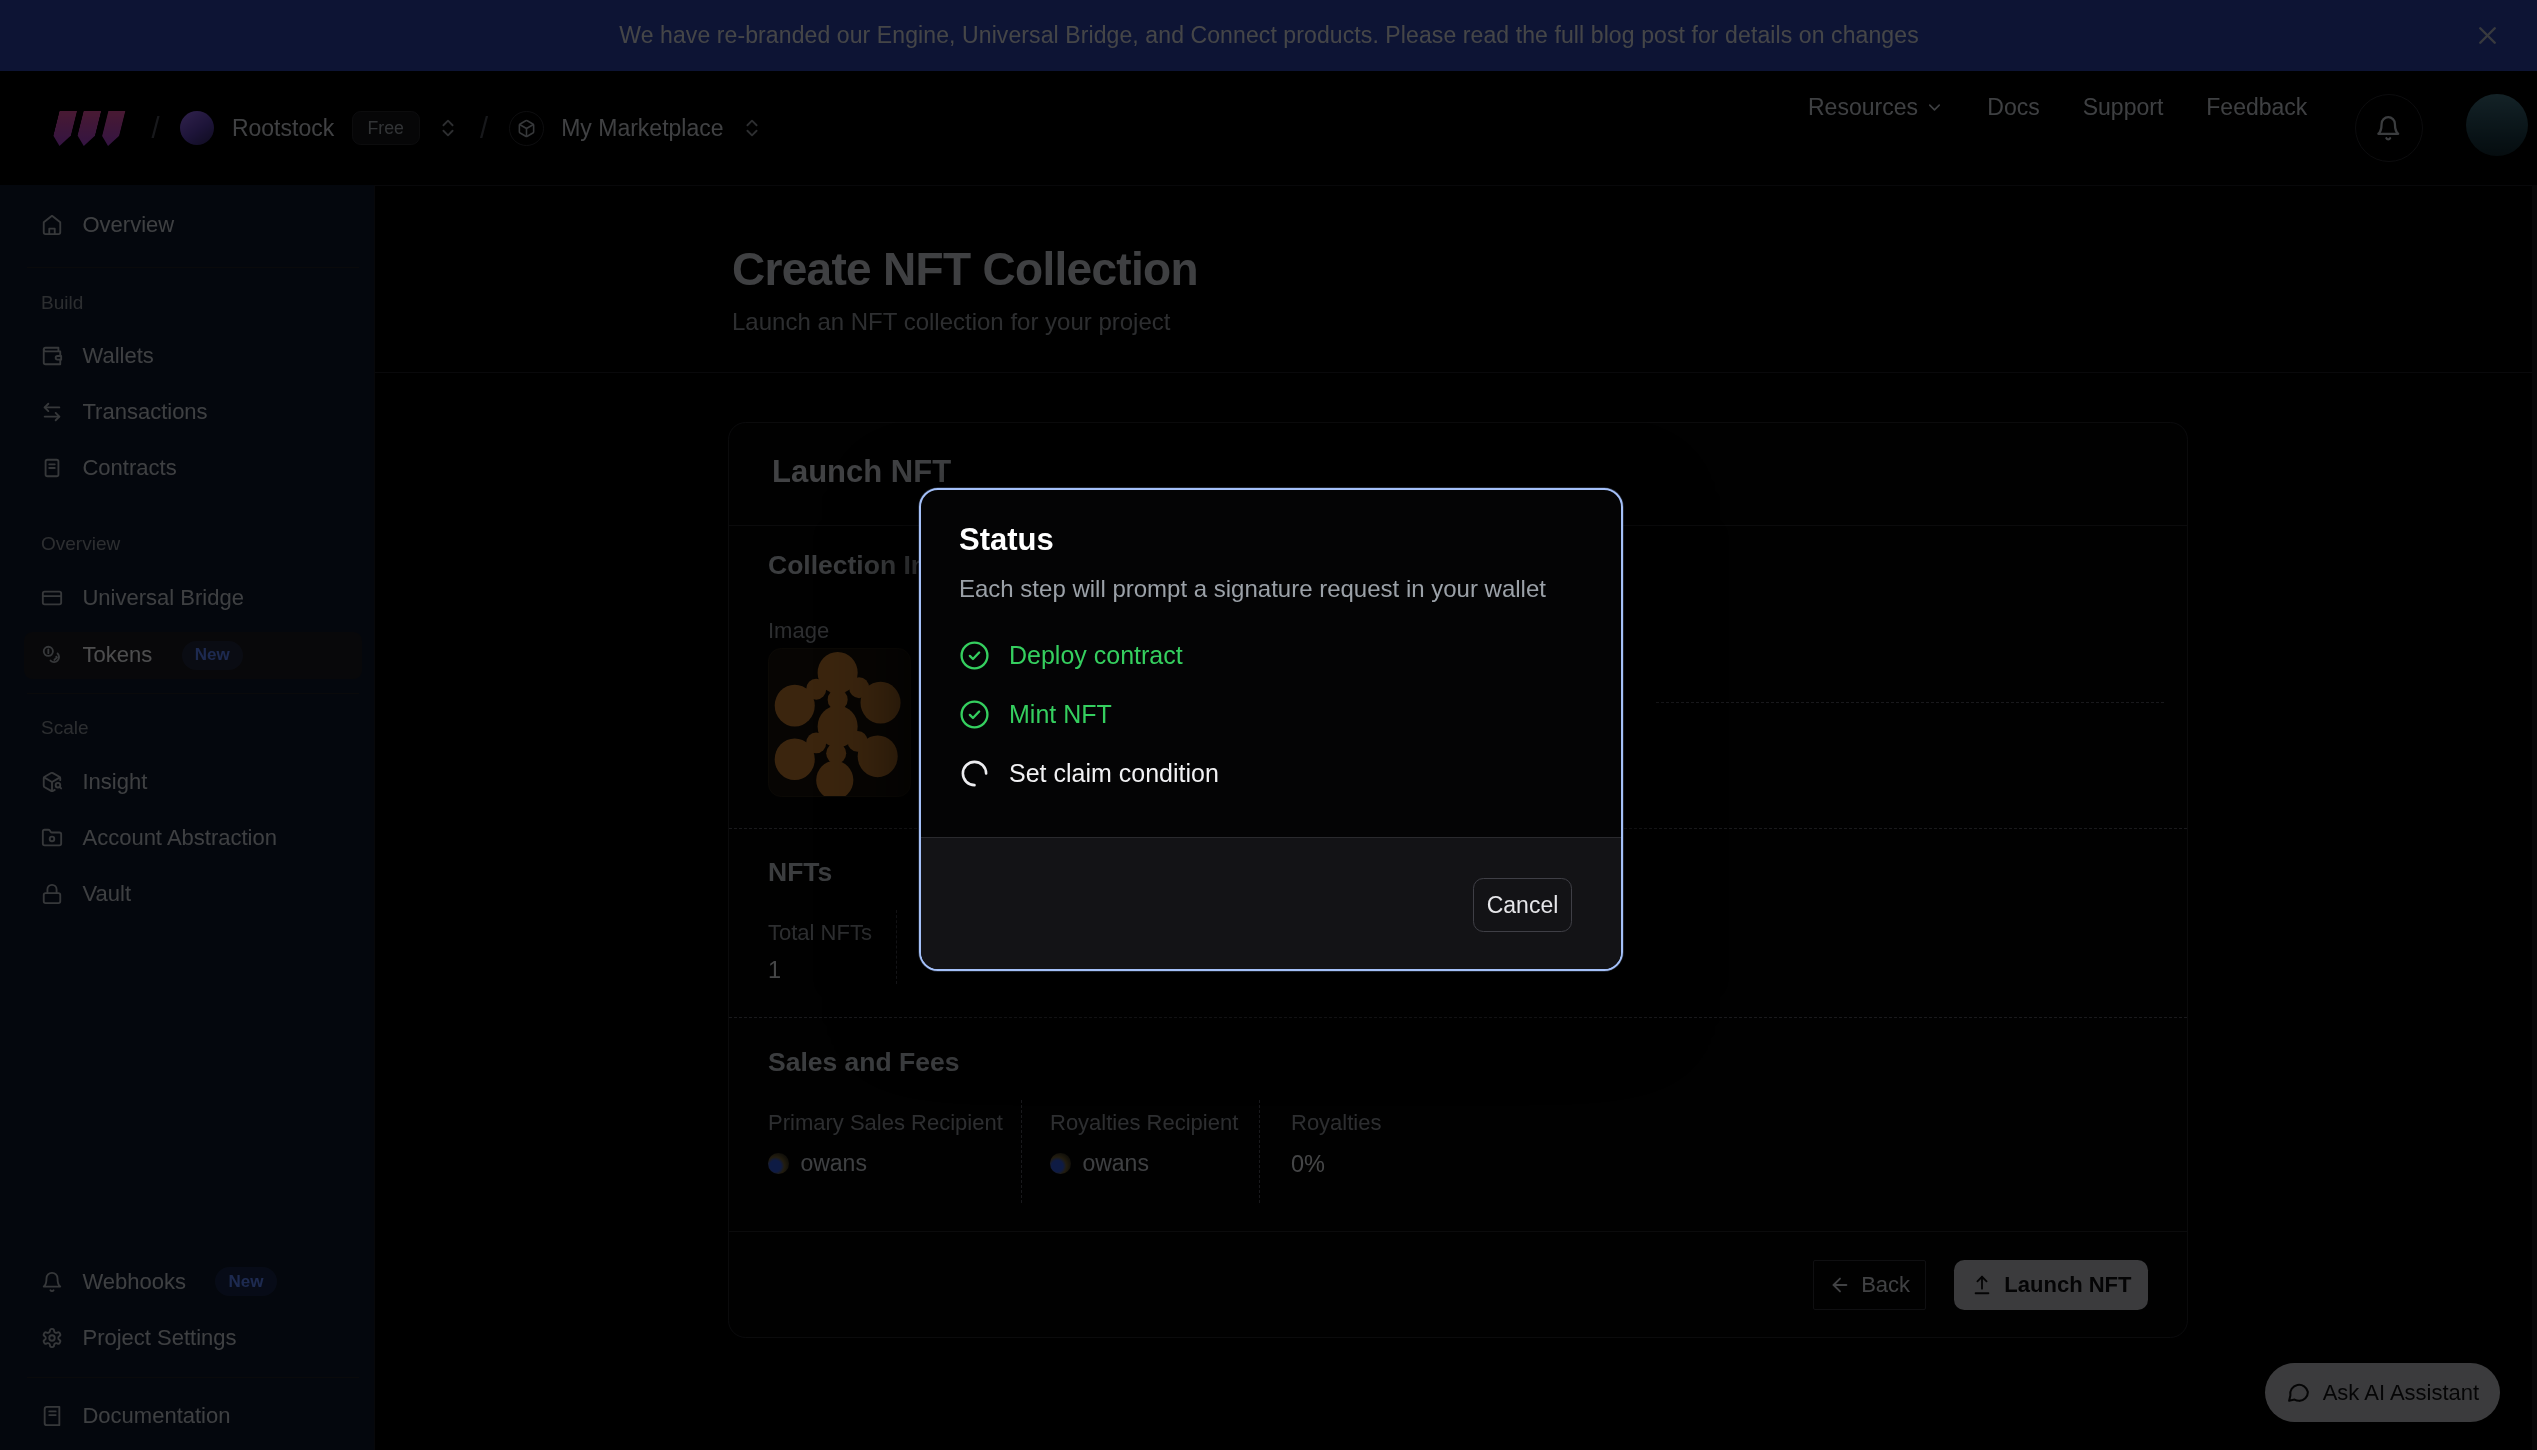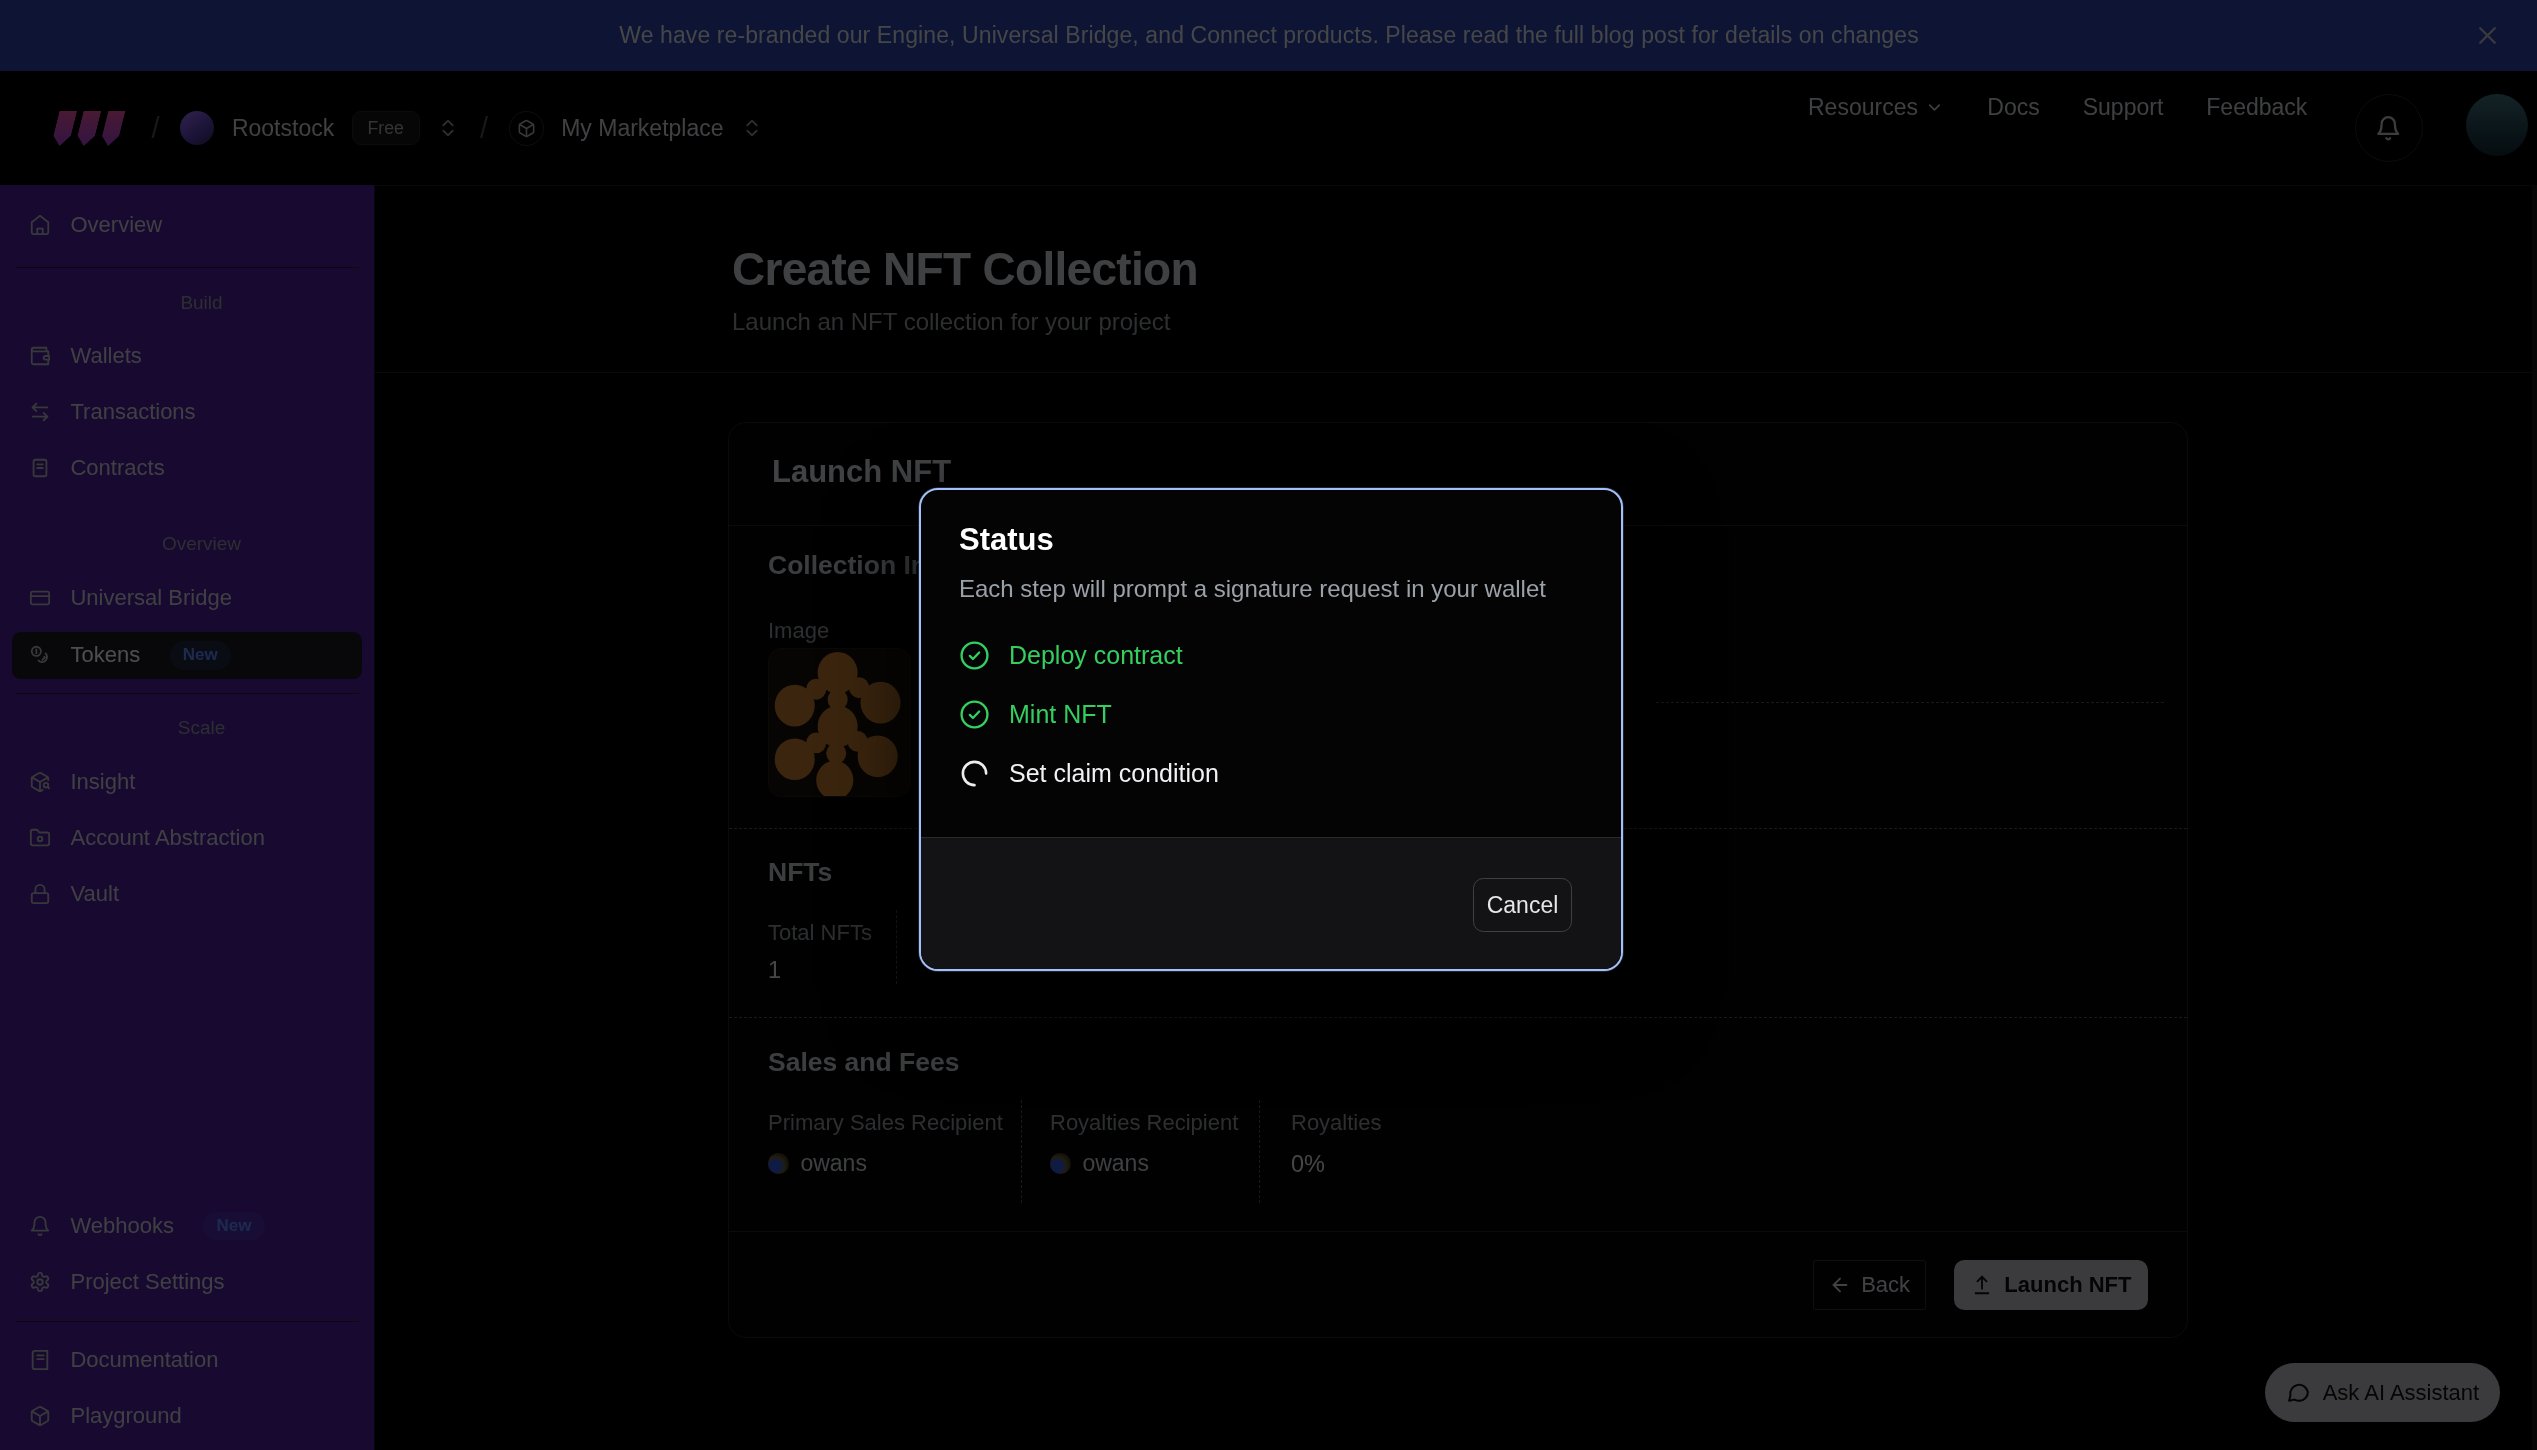--- a/index.html
+++ b/index.html
@@ -43,22 +43,22 @@
   .hnav { margin-left:auto; display:flex; align-items:flex-start; gap:43px; }
   .hnav .navlink { font-size:23px; color:#c2c6cd; display:flex; align-items:center; gap:7.4px; cursor:pointer; }
   .bell-circle { width:68px; height:68px; border-radius:50%; border:1.5px solid #27272c;
     display:flex; align-items:center; justify-content:center; color:#b9bdc4; margin-left:4.4px; }
   .avatar-user { width:62px; height:62px; border-radius:50%;
     background:linear-gradient(180deg,#3e6b7a 0%,#1b3a45 70%,#122830 100%); }
 
   
   .sidebar {
     position:absolute; top:185px; left:0; width:375px; height:1265px;
-    border-right:1.5px solid #1b1b1f; background:#4c1d95;
-    display:flex; flex-direction:column; padding:16px 0 11px 0;text-align:center;
+    border-right:1.5px solid #1b1b1f; background:#0f172a;
+    display:flex; flex-direction:column; padding:16px 0 11px 12px;
   }
   .sb-item { height:47px; display:flex; align-items:center; gap:19px;
     margin:0 11.8px; padding:0 0 0 17.7px; border-radius:8.8px; font-size:22px; color:#c2c6cd; cursor:pointer; }
   .sb-item .ico { width:22px; height:22px; color:#a9aeb5; flex:0 0 auto; }
   .sb-item.active { background:#1a1a1f; color:#eef0f3; }
   .sb-group { font-size:19px; color:#8a8f96; margin:23.5px 0 7.4px 29px; }
   .sb-hr { border:none; border-top:1.5px solid #1f1f24; margin:19px 14.7px 0 14.7px; }
   .badge { font-size:17px; font-weight:600; color:#5b82f7; background:rgba(79,118,246,.14);
     border-radius:735px; padding:4.4px 13.2px; margin-left:10.3px; }
   .sb-spacer { flex:1; }
@@ -286,28 +286,20 @@
   </div>
   <hr class="sb-hr" style="margin-top:16px">
   <div class="sb-item mt19">
     <svg class="ico" viewBox="0 0 24 24" fill="none" stroke="currentColor" stroke-width="2" stroke-linecap="round" stroke-linejoin="round">
         <path d="M4 19.5v-15A2.5 2.5 0 0 1 6.5 2H20v20H6.5a2.5 2.5 0 0 1-2.5-2.5z"></path>
         <path d="M9 7h7"></path>
         <path d="M9 11h7"></path>
       </svg>
     <span>Documentation</span>
   </div>
-  <div class="sb-item mt12">
-    <svg class="ico" viewBox="0 0 24 24" fill="none" stroke="currentColor" stroke-width="2" stroke-linecap="round" stroke-linejoin="round">
-        <path d="M21 8a2 2 0 0 0-1-1.73l-7-4a2 2 0 0 0-2 0l-7 4A2 2 0 0 0 3 8v8a2 2 0 0 0 1 1.73l7 4a2 2 0 0 0 2 0l7-4A2 2 0 0 0 21 16Z"></path>
-        <path d="m3.3 7 8.7 5 8.7-5"></path>
-        <path d="M12 22V12"></path>
-      </svg>
-    <span>Playground</span>
-  </div>
 </div>
 
 <div class="page-head">
   <div class="page-title">Create NFT Collection</div>
   <div class="page-sub">Launch an NFT collection for your project</div>
 </div>
 
 <div class="card">
   <div class="card-h1">Launch NFT</div>
   <div class="line" style="top:102px"></div>

